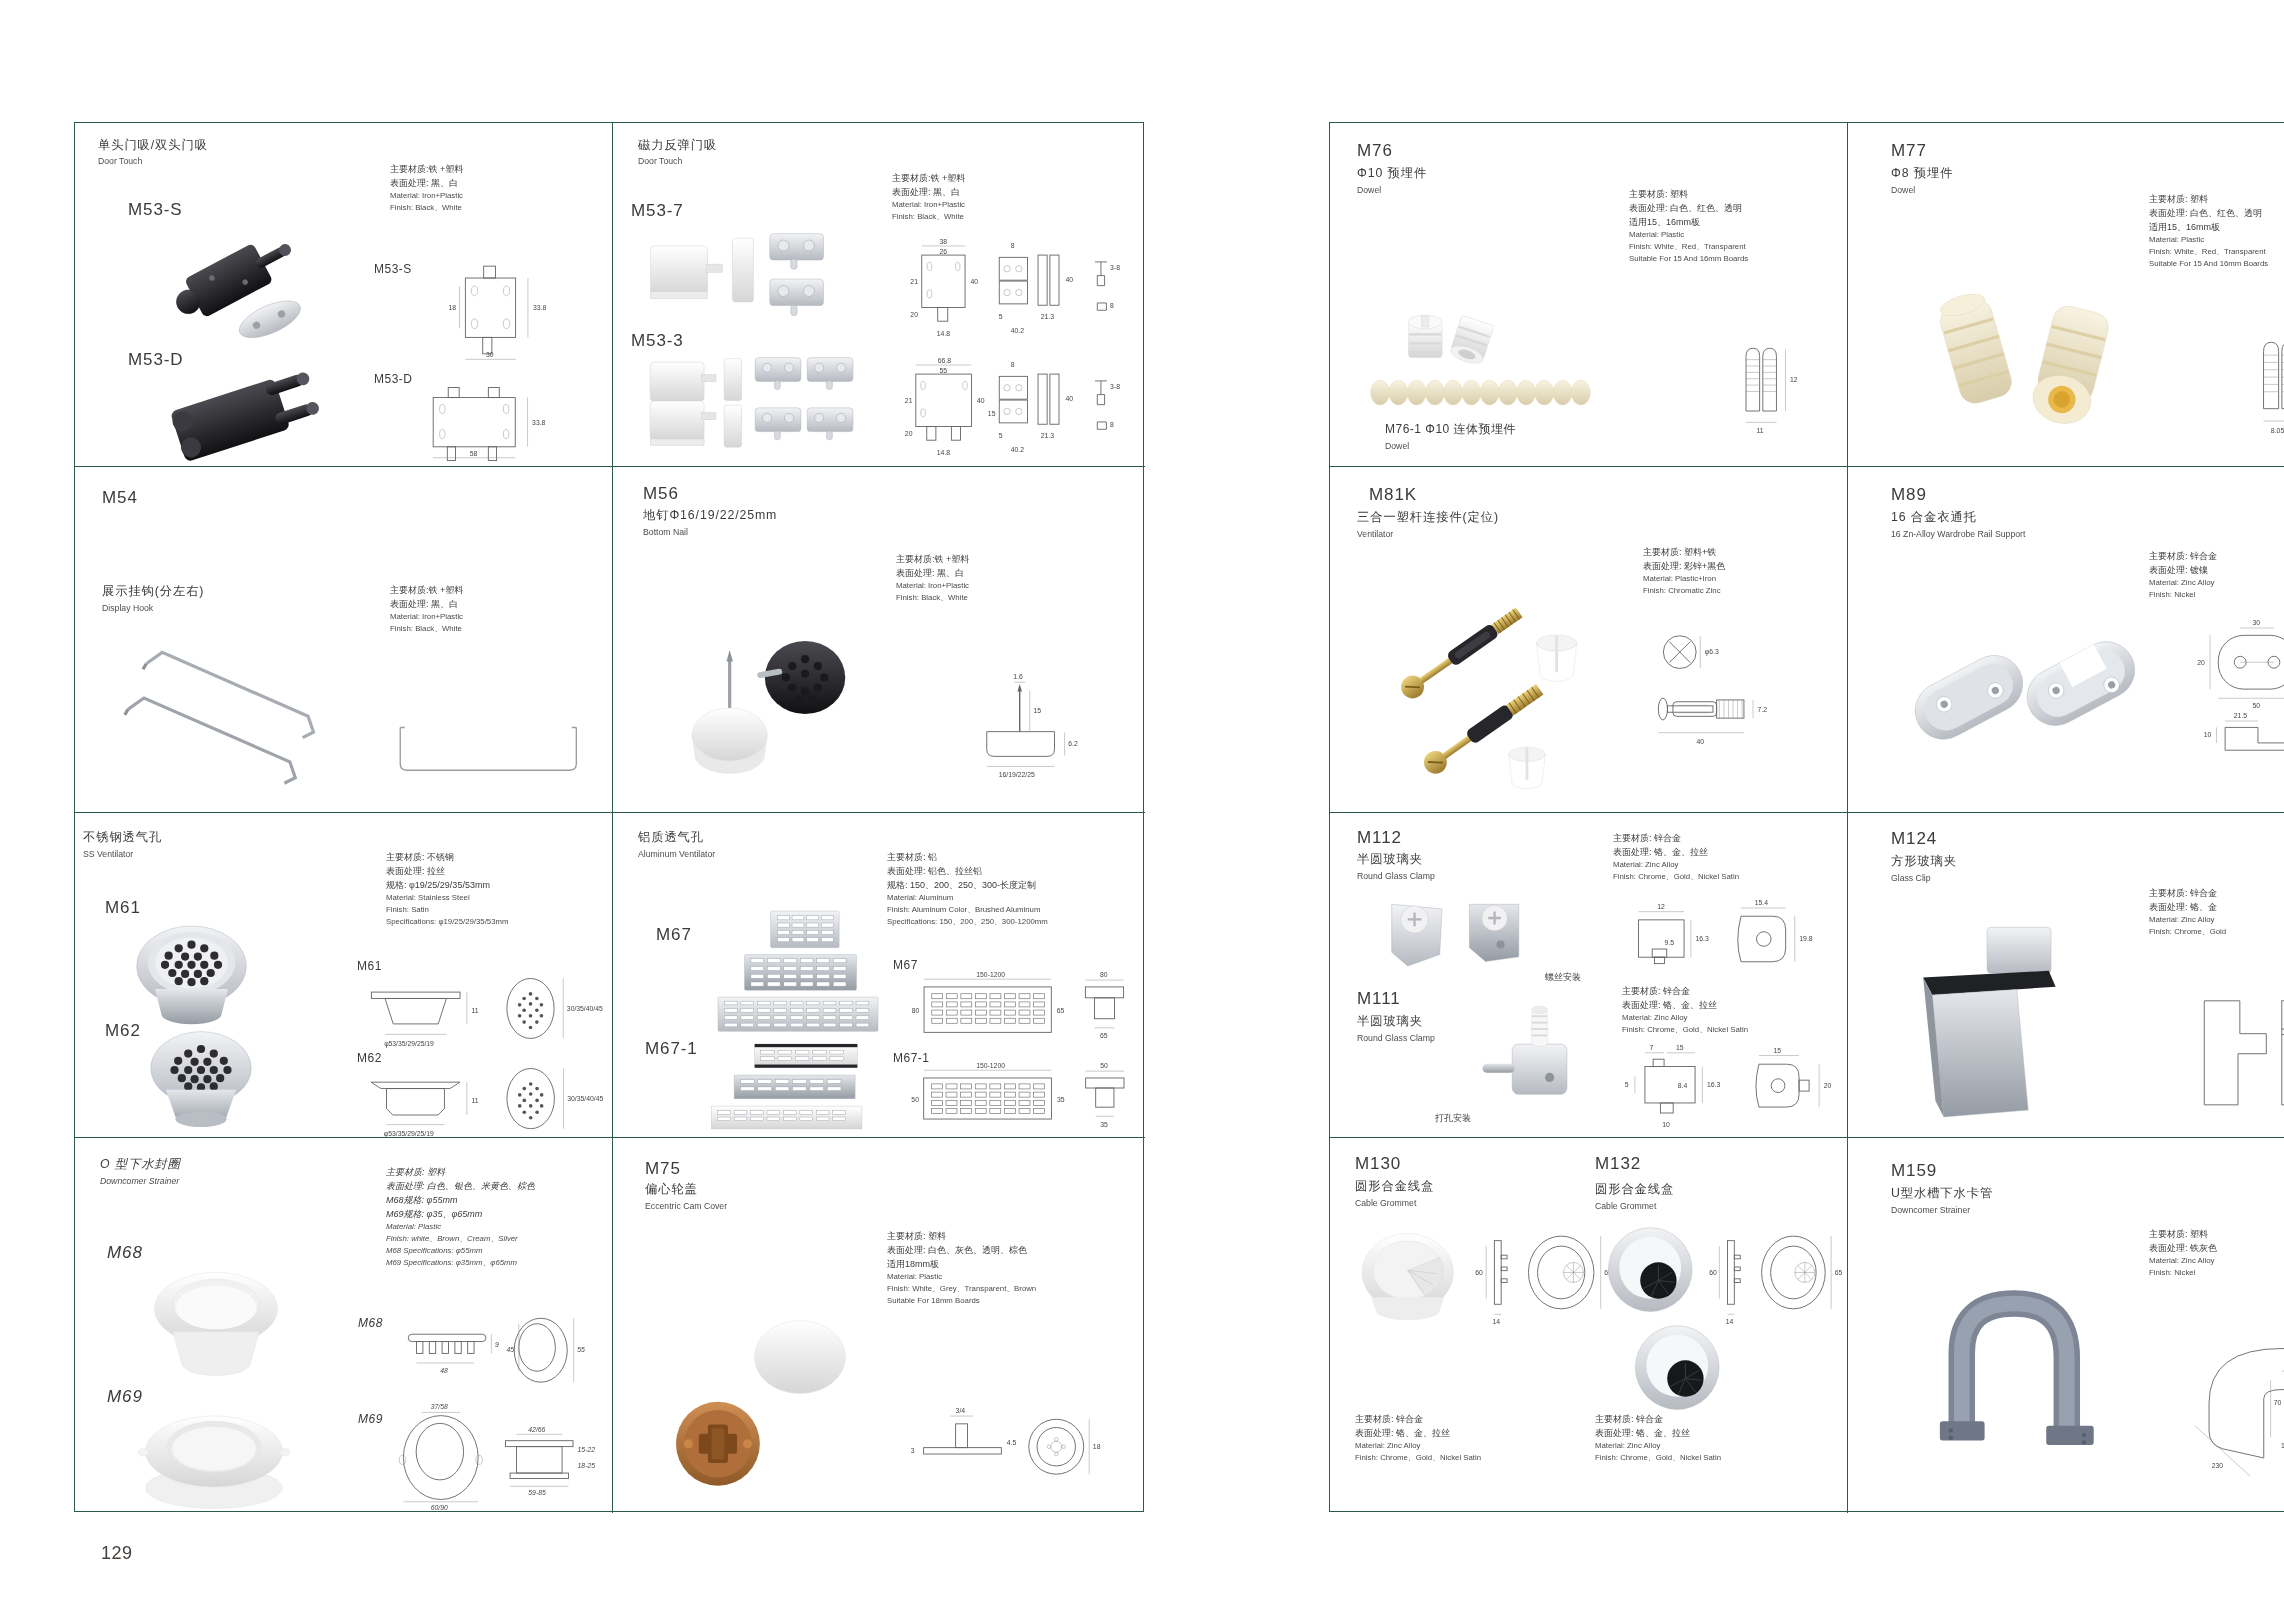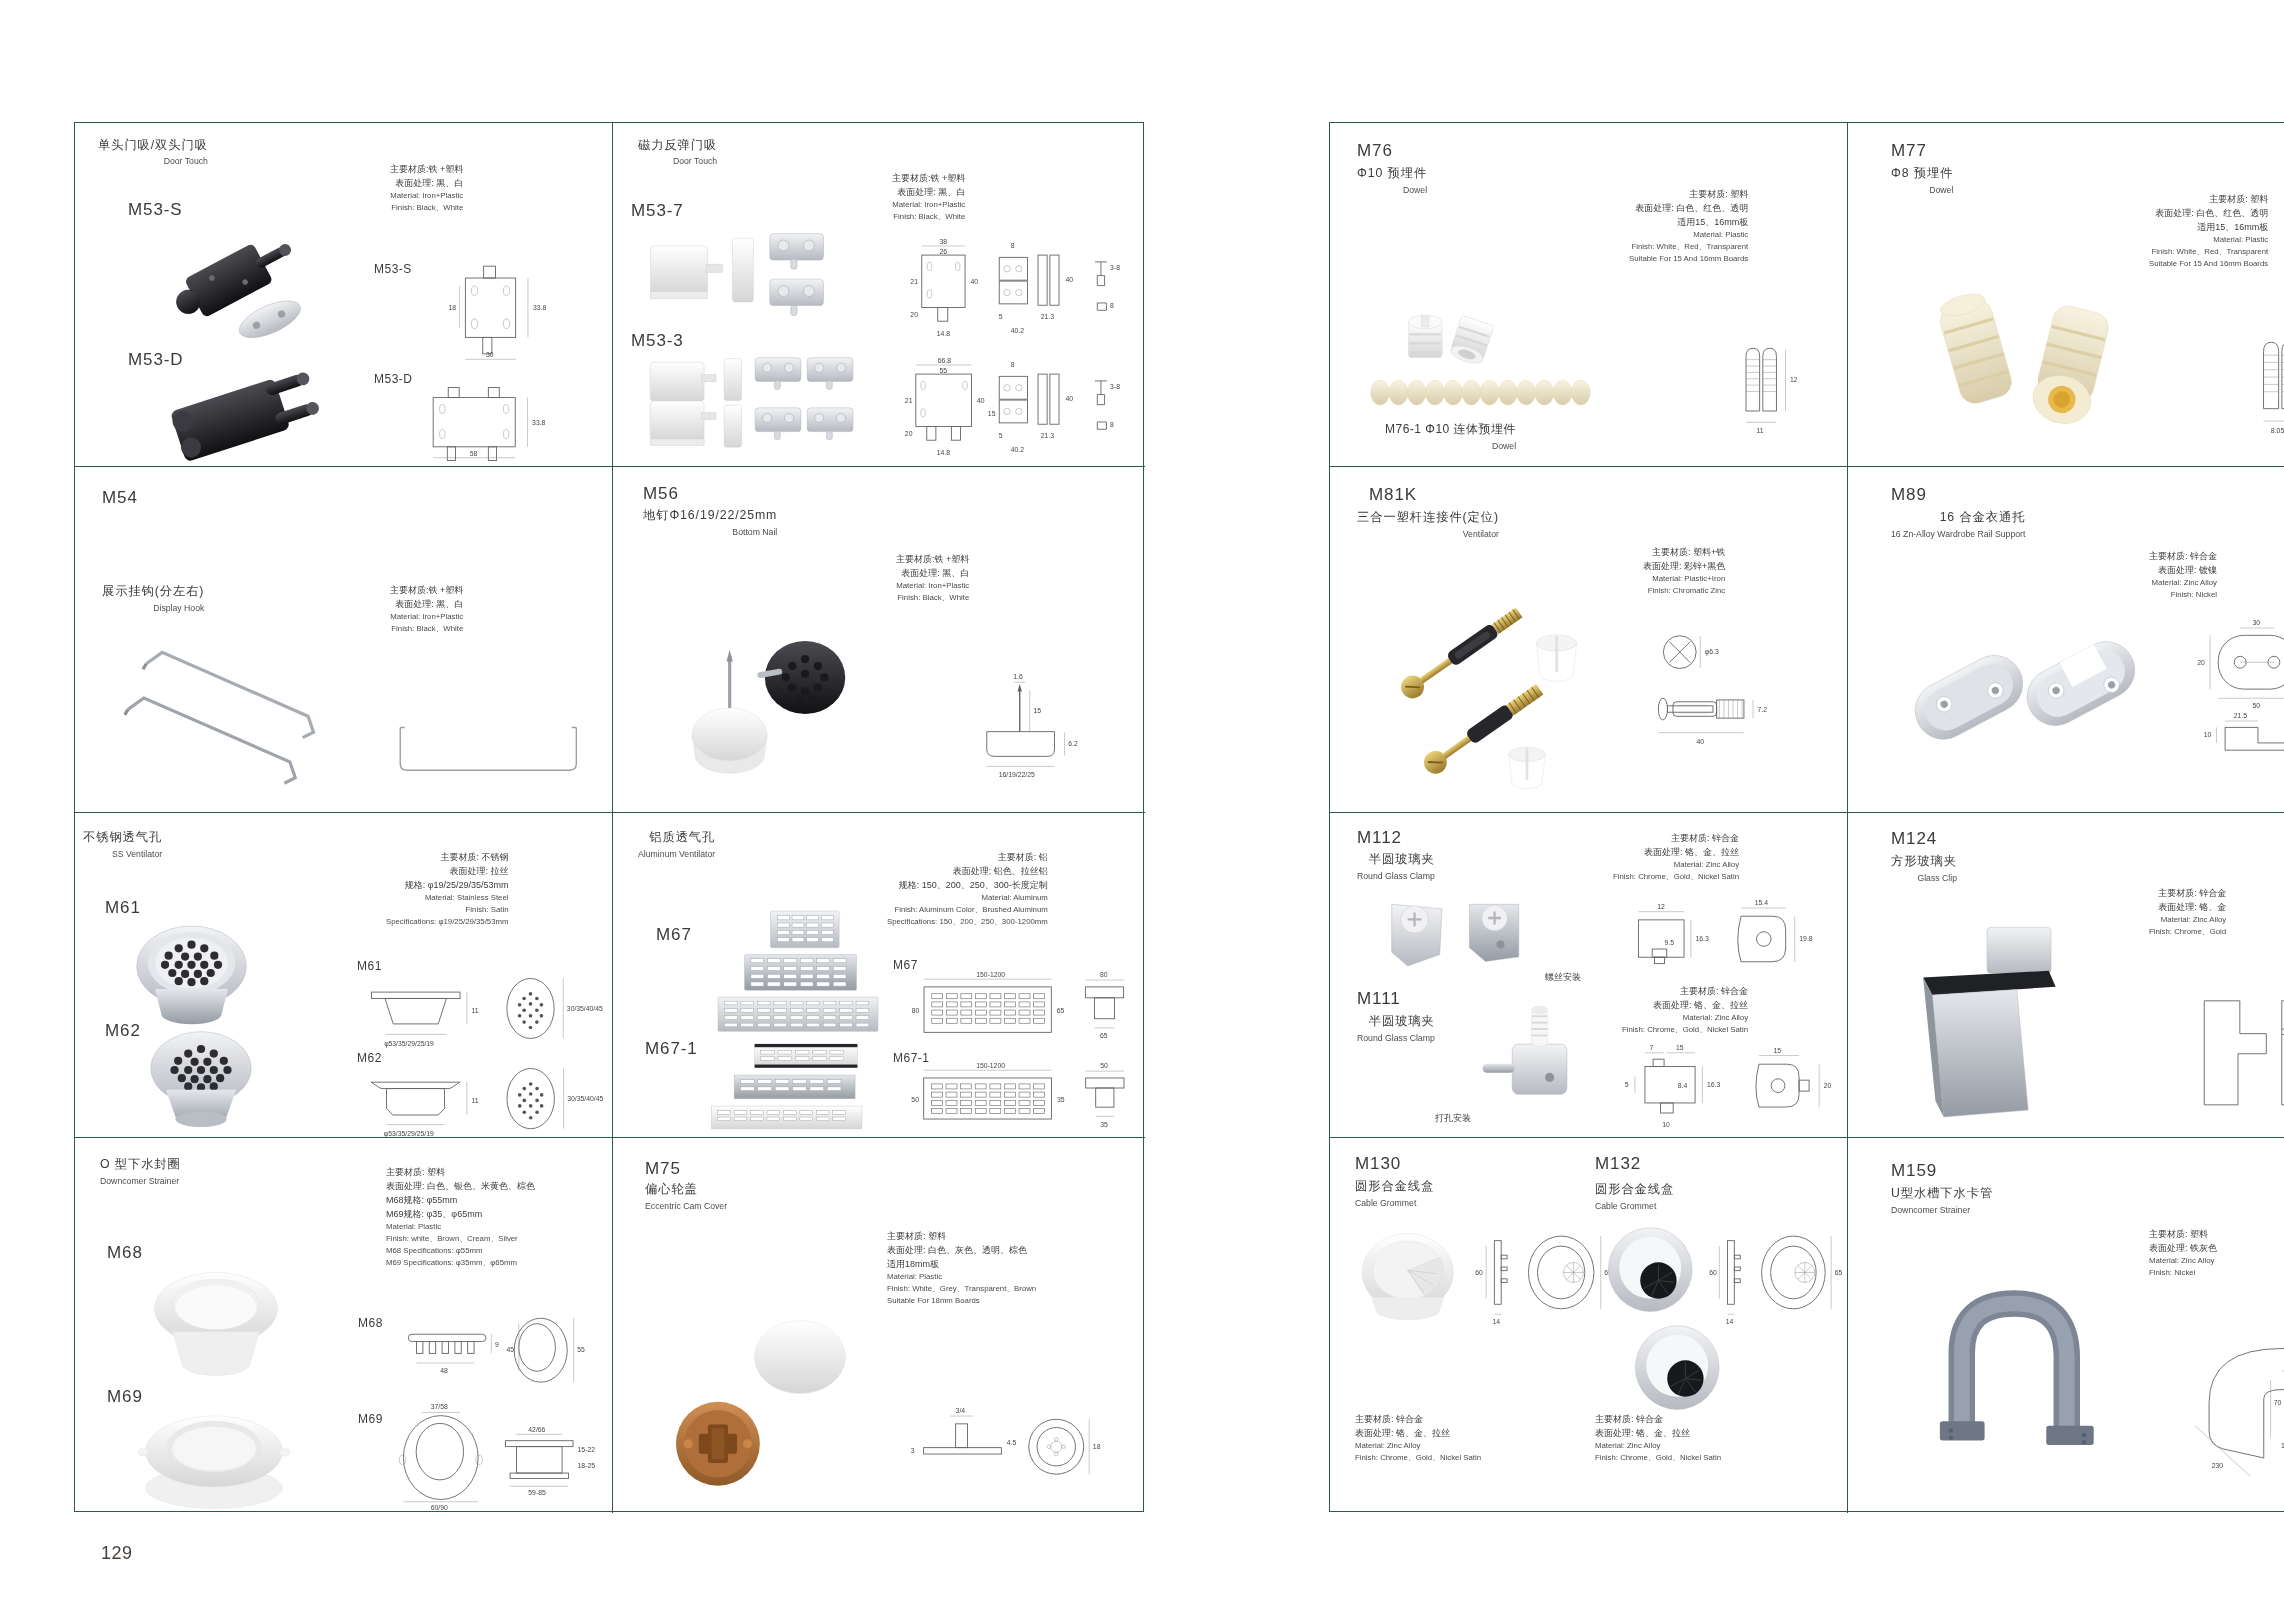--- a/index.html
+++ b/index.html
@@ -1,21 +1,21 @@
 <!DOCTYPE html>
 <html style="font-size:7.3px"><head>
 <meta charset="utf-8">
 <style>
   html,body{margin:0;padding:0;background:#ffffff;}
   body{width:2482px;height:1618px;position:relative;font-family:"Liberation Sans",sans-serif;color:#3c3c3c;}
   .abs{position:absolute;}
   .page{position:absolute;border:1.4px solid #2b5c4a;box-sizing:border-box;background:#fff;}
   .cell{position:absolute;box-sizing:border-box;overflow:hidden;}
   .bR{border-right:1.4px solid #2b5c4a;}
-  .bB{border-bottom:1.4px solid #2b5c4a;text-align:right;}
+  .bB{border-bottom:1.4px solid #2b5c4a;}
   .tcn{font-size:12.3px;font-weight:500;color:#3b3b3b;letter-spacing:0.9px;white-space:nowrap;}
   .ten{font-size:8.7px;color:#4d4d4d;margin-top:2.7px;white-space:nowrap;}
   .code{font-size:17px;font-weight:500;color:#3b3b3b;letter-spacing:0.9px;white-space:nowrap;}
   .dlab{font-size:12px;font-weight:500;color:#3b3b3b;letter-spacing:0.5px;white-space:nowrap;}
   .specs p{margin:0;white-space:nowrap;}
   .scn{font-size:9px;line-height:14px;color:#3b3b3b;}
   .sen{font-size:7.8px;line-height:12px;color:#4a4a4a;}
   .note{font-size:9px;color:#3b3b3b;white-space:nowrap;}
   .pagenum{font-size:18px;color:#453f3b;letter-spacing:0.5px;}
   svg{overflow:visible;}
@@ -713,21 +713,21 @@
       <text x="337" y="88">35</text>
       <rect x="400" y="35" width="84" height="22" class="ln"></rect>
       <rect x="422" y="57" width="40" height="42" class="ln"></rect>
       <line x1="400" y1="20" x2="484" y2="20" class="thin"></line>
       <line x1="422" y1="119" x2="462" y2="119" class="thin"></line>
       <text x="432" y="14">50</text>
       <text x="432" y="142">35</text>
     </svg>
   </div>
 
-  <div class="cell bR" style="left:0;top:1015px;width:538px;height:375px;">
+  <div class="cell bR" style="left:0;top:1015px;width:538px;height:375px;font-style:italic;">
     <div class="abs" style="left:25px;top:18px;">
       <div class="tcn">O 型下水封圈</div>
       <div class="ten">Downcomer Strainer</div>
     </div>
     <div class="specs abs" style="left:311px;top:27px;">
       <p class="scn">主要材质: 塑料</p>
       <p class="scn">表面处理: 白色、银色、米黄色、棕色</p>
       <p class="scn">M68规格: φ55mm</p>
       <p class="scn">M69规格: φ35、φ65mm</p>
       <p class="sen">Material: Plastic</p>

